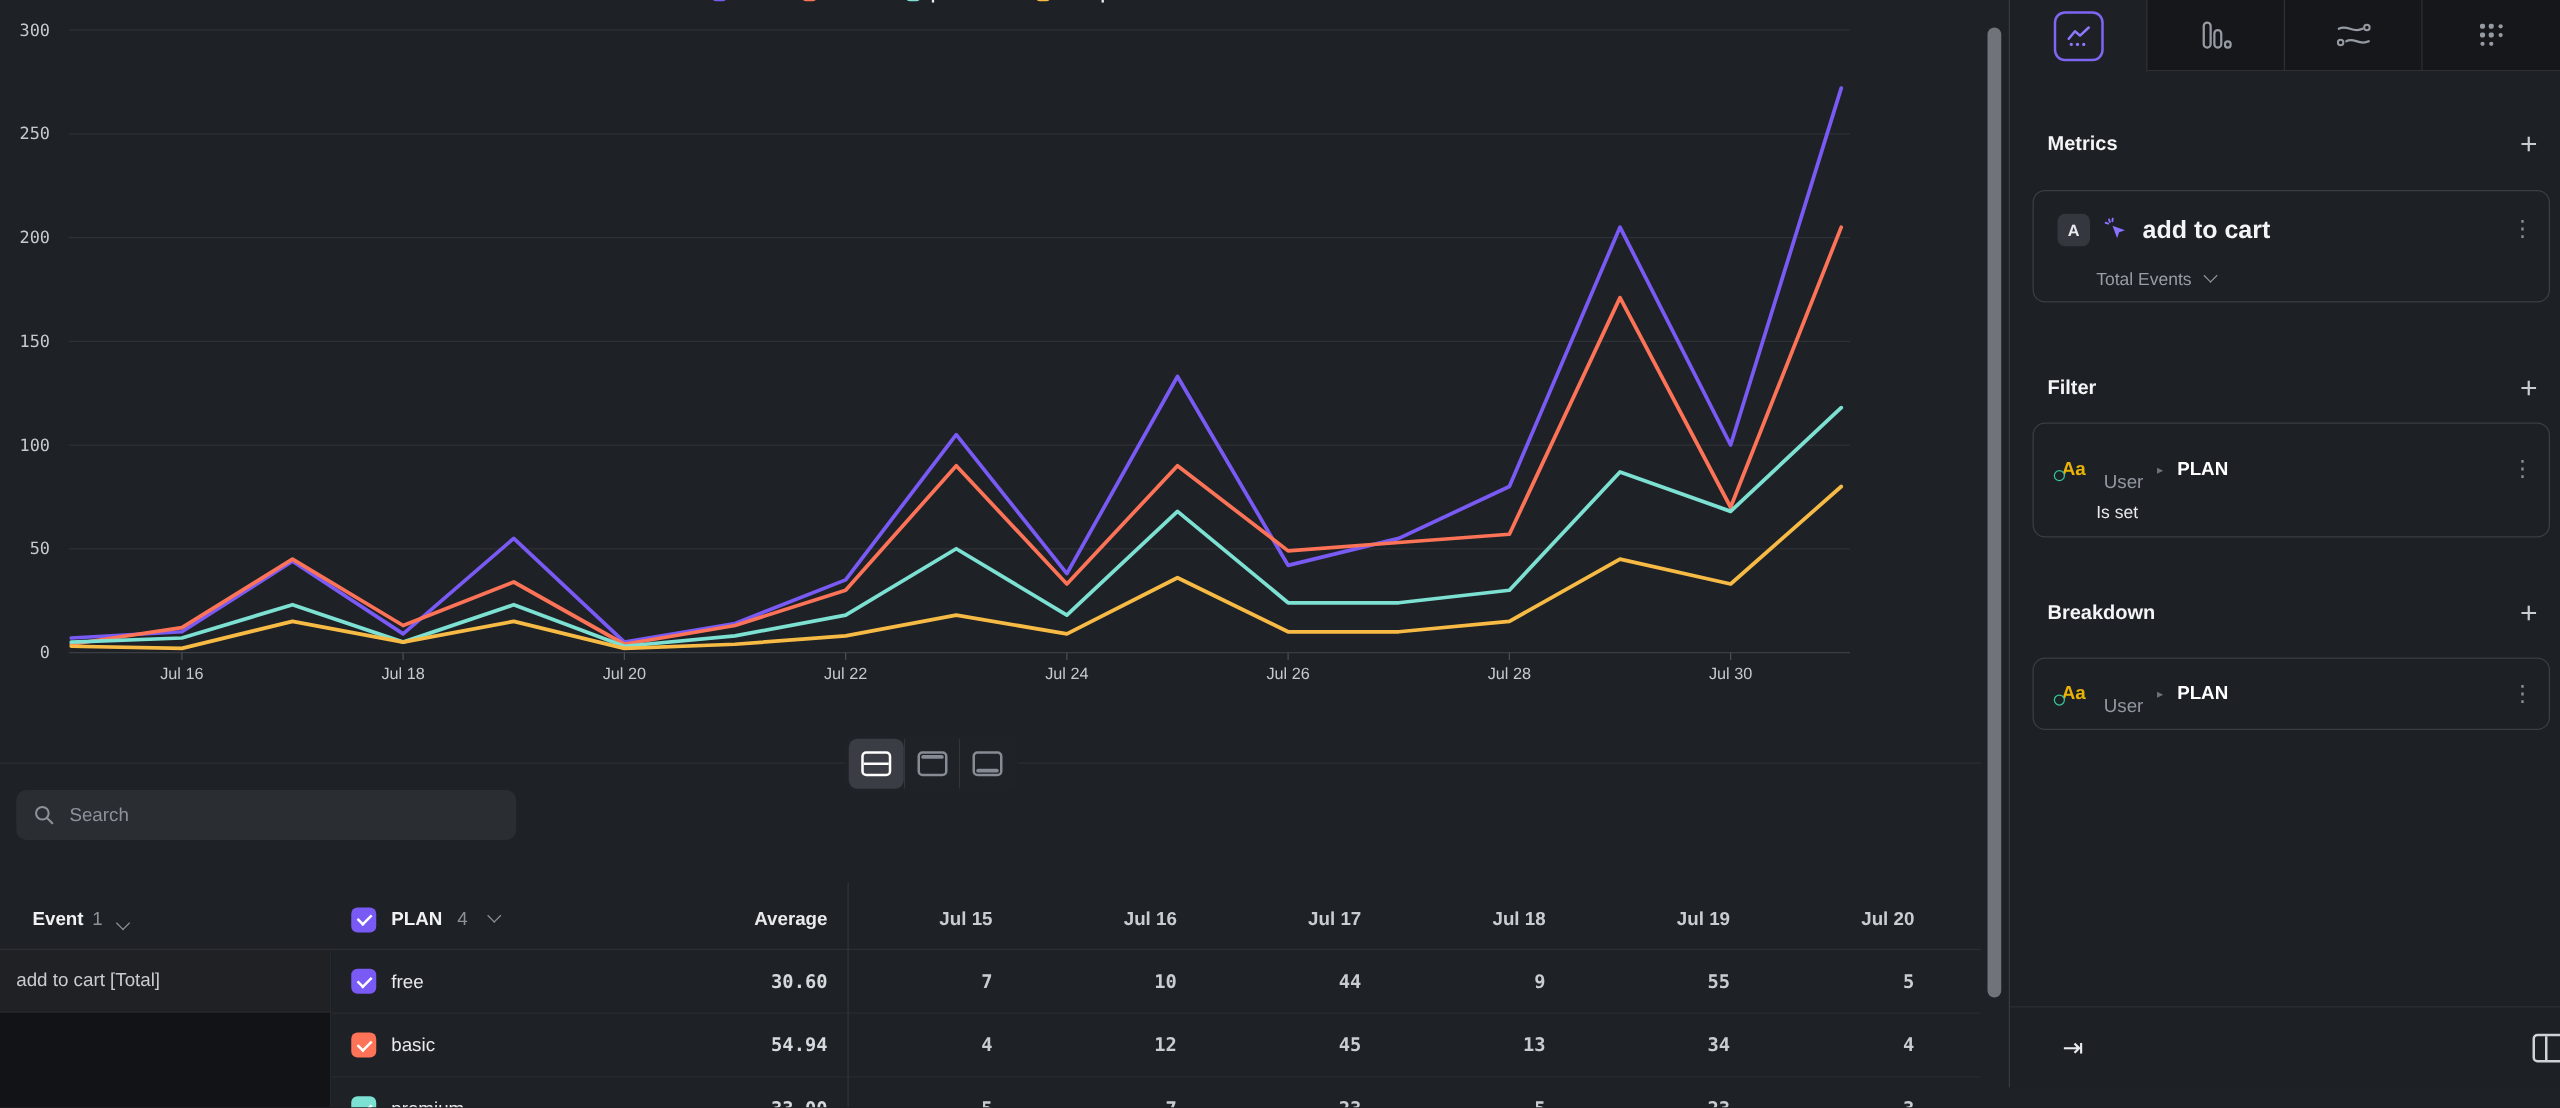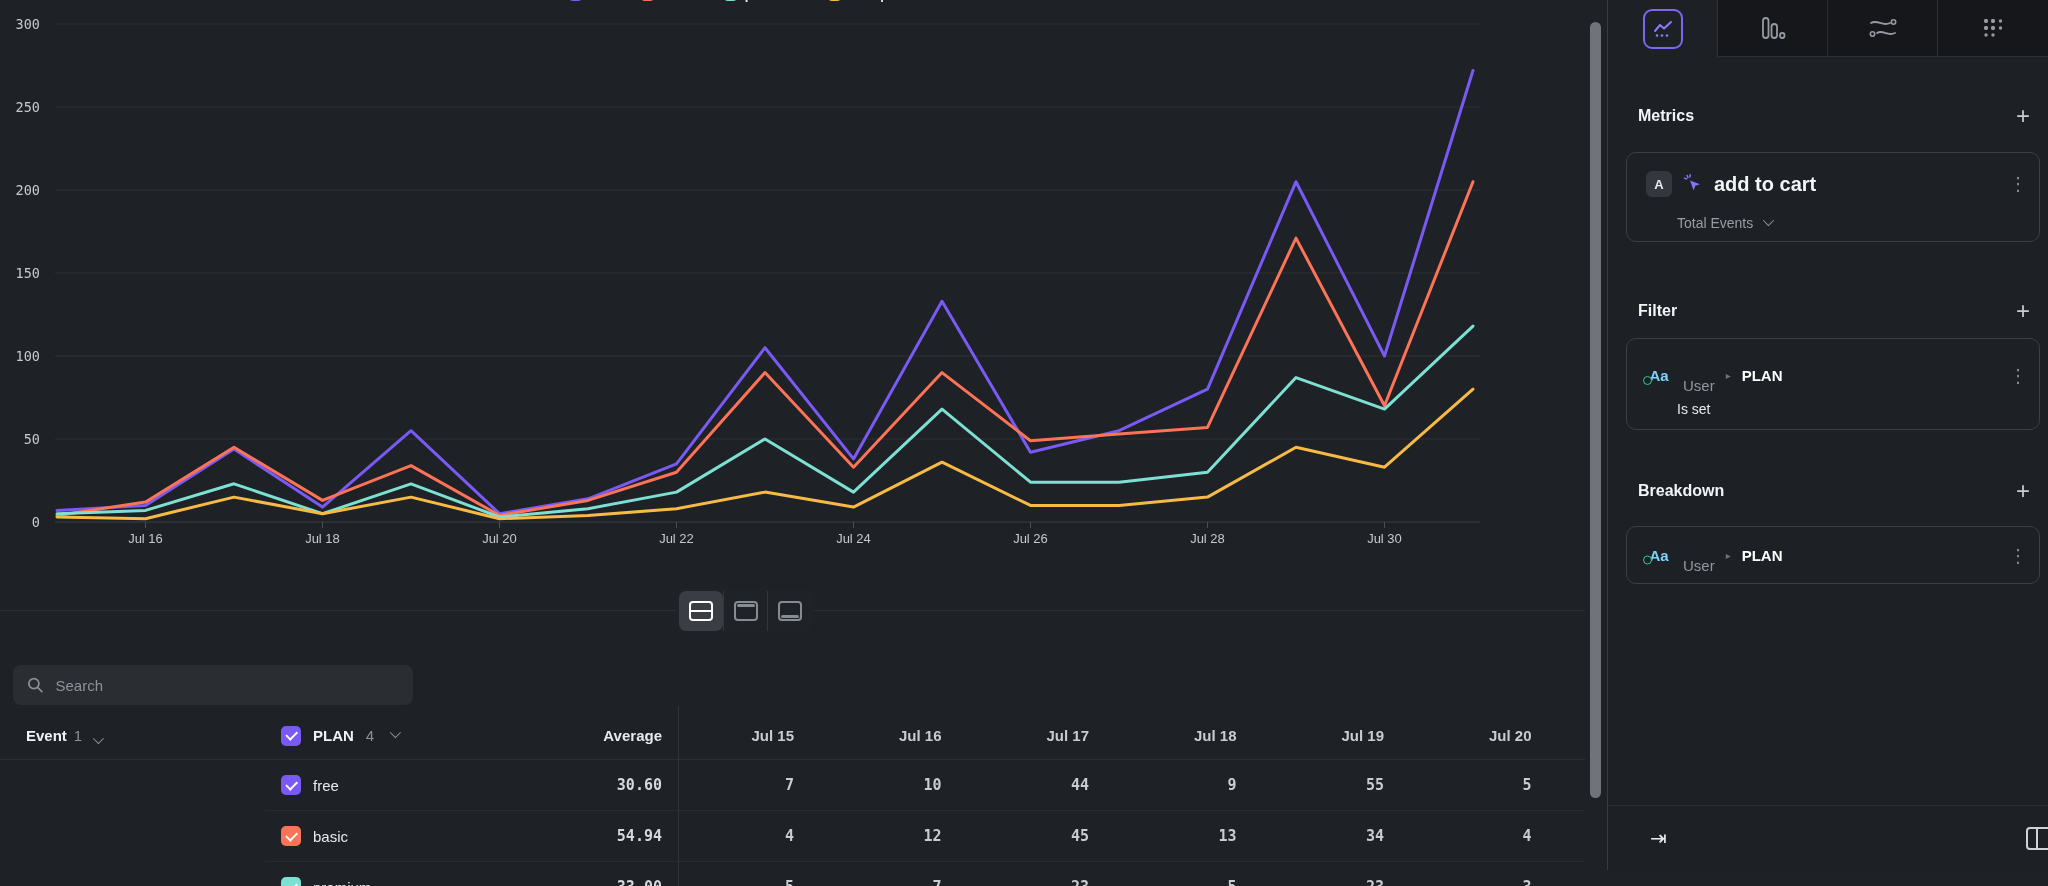--- a/index.html
+++ b/index.html
@@ -21,21 +21,21 @@
   .lt-btn{width:44px;height:40px;display:flex;align-items:center;justify-content:center;background:transparent;
     border:none;cursor:pointer;color:#878c94;border-radius:7px;position:relative;}
   .lt-btn + .lt-btn{border-left:1px solid #33363a;border-radius:0 7px 7px 0;}
   .lt-btn.active{background:#3a3d44;color:#ffffff;}
   .lt-ico{width:20px;height:16px;border:2px solid currentColor;border-radius:4px;position:relative;display:block;}
   .lt-ico.split::after{content:'';position:absolute;left:0;right:0;top:50%;margin-top:-1px;height:2px;background:currentColor;}
   .lt-ico.top::after{content:'';position:absolute;left:1px;right:1px;top:1px;height:3px;background:currentColor;border-radius:1.5px;}
   .lt-ico.bottom::after{content:'';position:absolute;left:1px;right:1px;bottom:1px;height:3px;background:currentColor;border-radius:1.5px;}
 
   
-  .search-box{position:absolute;left:13px;top:665px;width:400px;height:40px;background:#2a2d32;border-radius:8px;
+  .search-box{position:absolute;left:13px;top:632px;width:400px;height:40px;background:#2a2d32;border-radius:8px;
     display:flex;align-items:center;gap:10px;padding:0 14px;box-sizing:border-box;}
   .search-box input{background:transparent;border:none;outline:none;color:#e8eaed;font-size:15px;width:100%;
     font-family:"Liberation Sans", sans-serif;}
   .search-box input::placeholder{color:#8d929a;}
   .thead{position:absolute;left:0;top:712px;width:1585px;height:48px;display:flex;align-items:center;
     border-bottom:1px solid #2b2e33;box-sizing:border-box;font-size:15px;}
   .cell{box-sizing:border-box;}
   .c-event{width:265px;padding-left:26px;display:flex;align-items:flex-end;gap:7px;font-weight:700;color:#f0f2f4;}
   .c-name{width:255px;display:flex;align-items:center;gap:12px;padding-left:16px;}
   .thead .c-name{font-weight:700;}
@@ -78,21 +78,21 @@
   .s-metrics{top:104px;} .s-filter{top:299px;} .s-breakdown{top:479px;}
   .card{position:absolute;left:18px;width:414px;border:1px solid #3b3f46;border-radius:10px;box-sizing:border-box;cursor:pointer;}
   .metric-card{top:152px;height:90px;} .filter-card{top:338px;height:92px;} .breakdown-card{top:526px;height:58px;}
   .row1{position:absolute;left:19px;right:12px;top:18px;display:flex;align-items:center;gap:11px;}
   .breakdown-card .row1{top:50%;transform:translateY(-50%);}
   .row2{position:absolute;left:50px;top:62px;display:flex;align-items:center;gap:6px;font-size:14px;color:#989da6;}
   .abadge{width:26px;height:26px;background:#34373d;border-radius:6px;display:flex;align-items:center;
     justify-content:center;font-size:13px;font-weight:700;color:#e8eaed;flex:none;}
   .mtitle{font-size:20px;font-weight:700;color:#f2f4f6;flex:1;}
   .kebab{color:#8b9097;font-size:18px;line-height:1;margin-left:auto;cursor:pointer;font-family:"DejaVu Sans", sans-serif;}
-  .aa-icon{position:relative;color:#7dd3fc;font-size:15px;font-weight:700;flex:none;width:26px;text-align:center;}
+  .aa-icon{position:relative;color:#eab308;font-size:15px;font-weight:700;flex:none;width:26px;text-align:center;}
   .aa-icon::after{content:'';position:absolute;left:-3px;bottom:-1px;width:7px;height:7px;border:1.4px solid #36c79a;
     border-radius:50%;background:#1d2024;}
   .scope{color:#9298a1;font-size:15px;margin-top:20px;}
   .tri{color:#6e737b;font-size:10px;}
   .propname{color:#ffffff;font-size:15px;font-weight:700;flex:1;}
   .filter-card .row2{color:#e8eaec;}
   .sfooter{position:absolute;left:0;bottom:0;width:100%;height:65px;border-top:1px solid #2b2e33;
     display:flex;align-items:center;justify-content:space-between;padding:0 0 0 42px;box-sizing:border-box;}
   .collapse{font-size:20px;color:#e8eaed;cursor:pointer;font-family:"DejaVu Sans", sans-serif;}
   .cols-icon{width:26px;height:19px;border:2px solid #cfd2d6;border-radius:4px;position:relative;
@@ -239,20 +239,23 @@
           <div class="cell c-avg val">33.00</div>
           <div class="cell date val first">5</div>
           <div class="cell date val">7</div>
           <div class="cell date val">23</div>
           <div class="cell date val">5</div>
           <div class="cell date val">23</div>
           <div class="cell date val">3</div>
         </div>
       </div>
 
+    <div class="event-col">
+      <div class="event-cell">add to cart [Total]</div>
+    </div>
     <div class="vdiv"></div>
   </div>
 
   <div class="scrollbar"></div>
 
   <aside class="sidebar">
     <div class="tabbar">
       <div class="tab active">
         <span class="iconbox">
           <svg width="22" height="22" viewBox="0 0 22 22">

